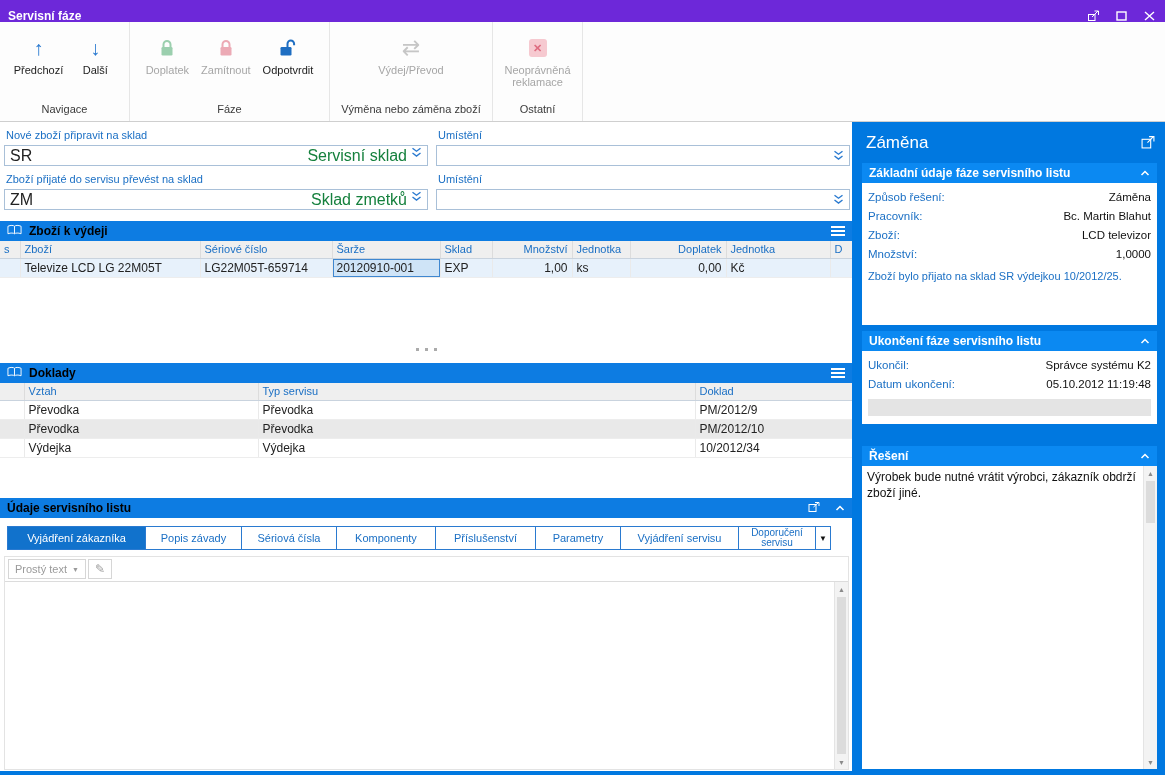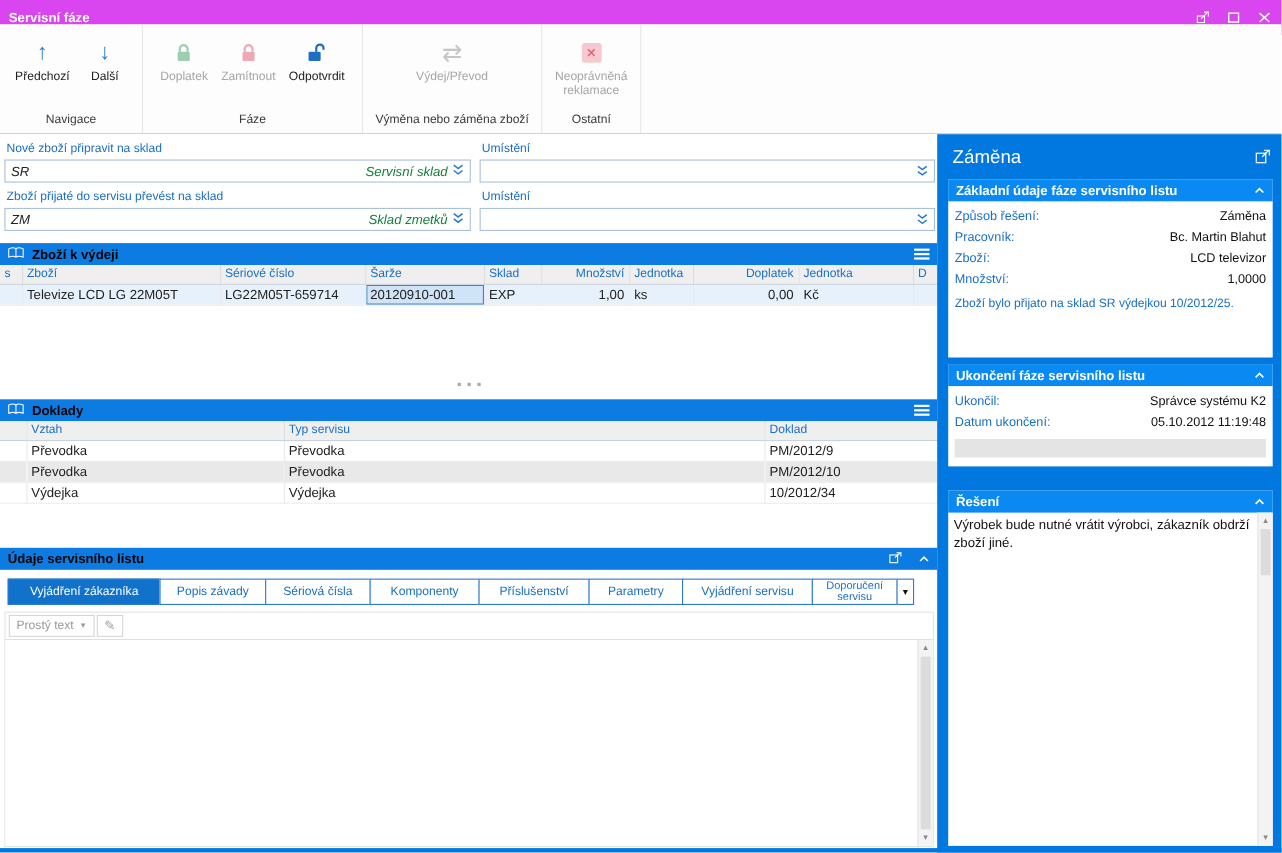--- a/index.html
+++ b/index.html
@@ -1,41 +1,41 @@
 <!DOCTYPE html>
 <html><head>
 <meta charset="utf-8">
 <style>
   * { margin:0; padding:0; box-sizing:border-box; }
   html,body { width:1165px; height:775px; }
   body { font-family:"Liberation Sans", sans-serif; font-size:12px; position:relative; background:#fff; overflow:hidden; color:#222; }
 
   
-  .titlebar { position:absolute; top:0; left:0; width:1165px; height:22px; background:#d946ef; color:#fff; display:flex; align-items:center; padding:16px 8px; }
+  .titlebar { position:absolute; top:0; left:0; width:1165px; height:22px; background:#6d28d9; color:#fff; display:flex; align-items:center; padding:16px 8px; }
   .tb-title { font-weight:bold; font-size:12px; }
   .win-controls { margin-left:auto; display:flex; gap:12px; align-items:center; }
   .wc { width:16px; height:14px; display:flex; align-items:center; justify-content:center; cursor:default; }
 
   
   .ribbon { position:absolute; top:22px; left:0; width:1165px; height:100px; background:#fdfdfd; border-bottom:1px solid #cfcfcf; display:flex; }
   .rgroup { display:flex; flex-direction:column; border-right:1px solid #e6e6e6; }
   .rbuttons { flex:1; display:flex; align-items:stretch; justify-content:center; padding:2px 2px 0; }
   .rbtn { display:flex; flex-direction:column; align-items:center; padding:8px 6px 0; min-width:52px; }
   .rbtn .icon { height:32px; display:flex; align-items:center; justify-content:center; }
   .rbtn .lbl { font-size:11px; color:#222; text-align:center; line-height:12px; }
   .rbtn.disabled .lbl { color:#a6a6a6; }
   .rgroup-label { height:18px; text-align:center; font-size:11px; color:#3a3a3a; }
   .arrow-glyph { font-size:20px; font-weight:bold; color:#2a7ad0; }
   .transfer-glyph { font-size:22px; color:#c6c6c6; }
   .claim-box { width:18px; height:18px; background:#f6c9d0; border-radius:3px; color:#de6c80; font-size:11px; font-weight:bold; display:flex; align-items:center; justify-content:center; }
 
   
   .main-left { position:absolute; top:122px; left:0; width:852px; height:653px; background:#fff; }
   .flabel { position:absolute; color:#1a6fc4; font-size:11px; }
-  .finput { position:absolute; height:21px; border:1px solid #a9c0d8; background:#fff; display:flex; align-items:center; padding:0 5px; font-size:12px;font-style:italic; }
+  .finput { position:absolute; height:21px; border:1px solid #a9c0d8; background:#fff; display:flex; align-items:center; padding:0 5px; font-size:16px; }
   .finput .disp { margin-left:auto; color:#15803d; display:flex; align-items:flex-start; gap:4px; }
   .lookup { display:inline-flex; align-items:center; }
 
   .sec-header { position:absolute; left:0; width:852px; height:20px; background:#0d7ce2; color:#000000; font-weight:bold; font-size:12px; display:flex; align-items:center; padding:0 7px; gap:7px; }
   .sec-header .spacer { flex:1; }
   .hamburger { display:flex; flex-direction:column; gap:2px; width:14px; }
   .hamburger i { display:block; height:2px; background:#fff; }
 
   table.grid { border-collapse:collapse; width:100%; table-layout:fixed; font-size:12px; }
   .grid th { background:#efefef; color:#1a6fc4; font-weight:normal; text-align:left; border-right:1px solid #dcdcdc; border-bottom:1px solid #c9d3de; padding:1px 4px; height:17px; font-size:11px; overflow:hidden; white-space:nowrap; }

